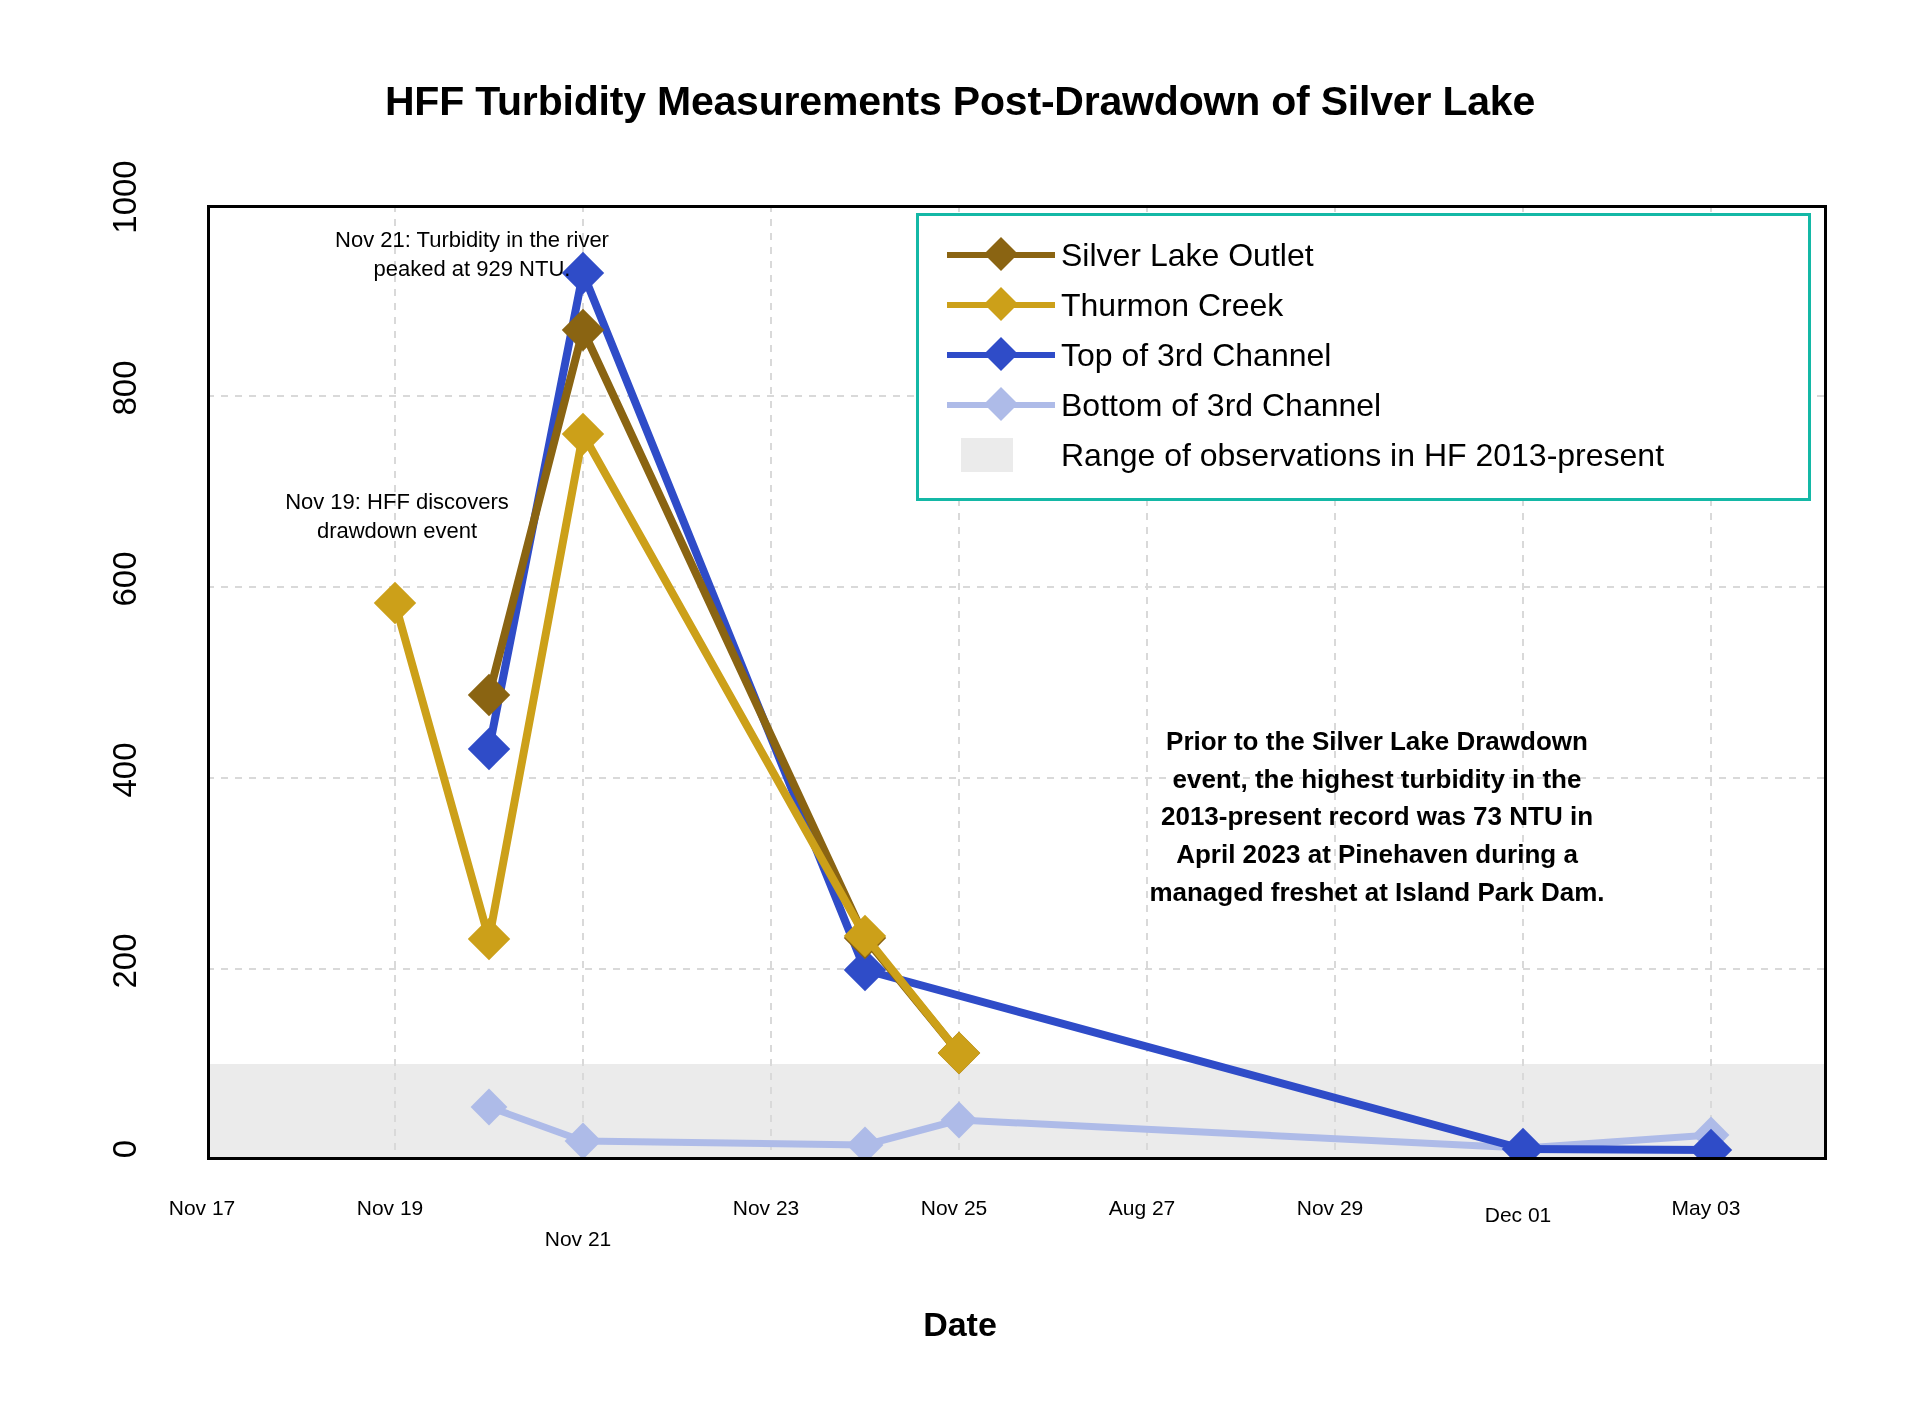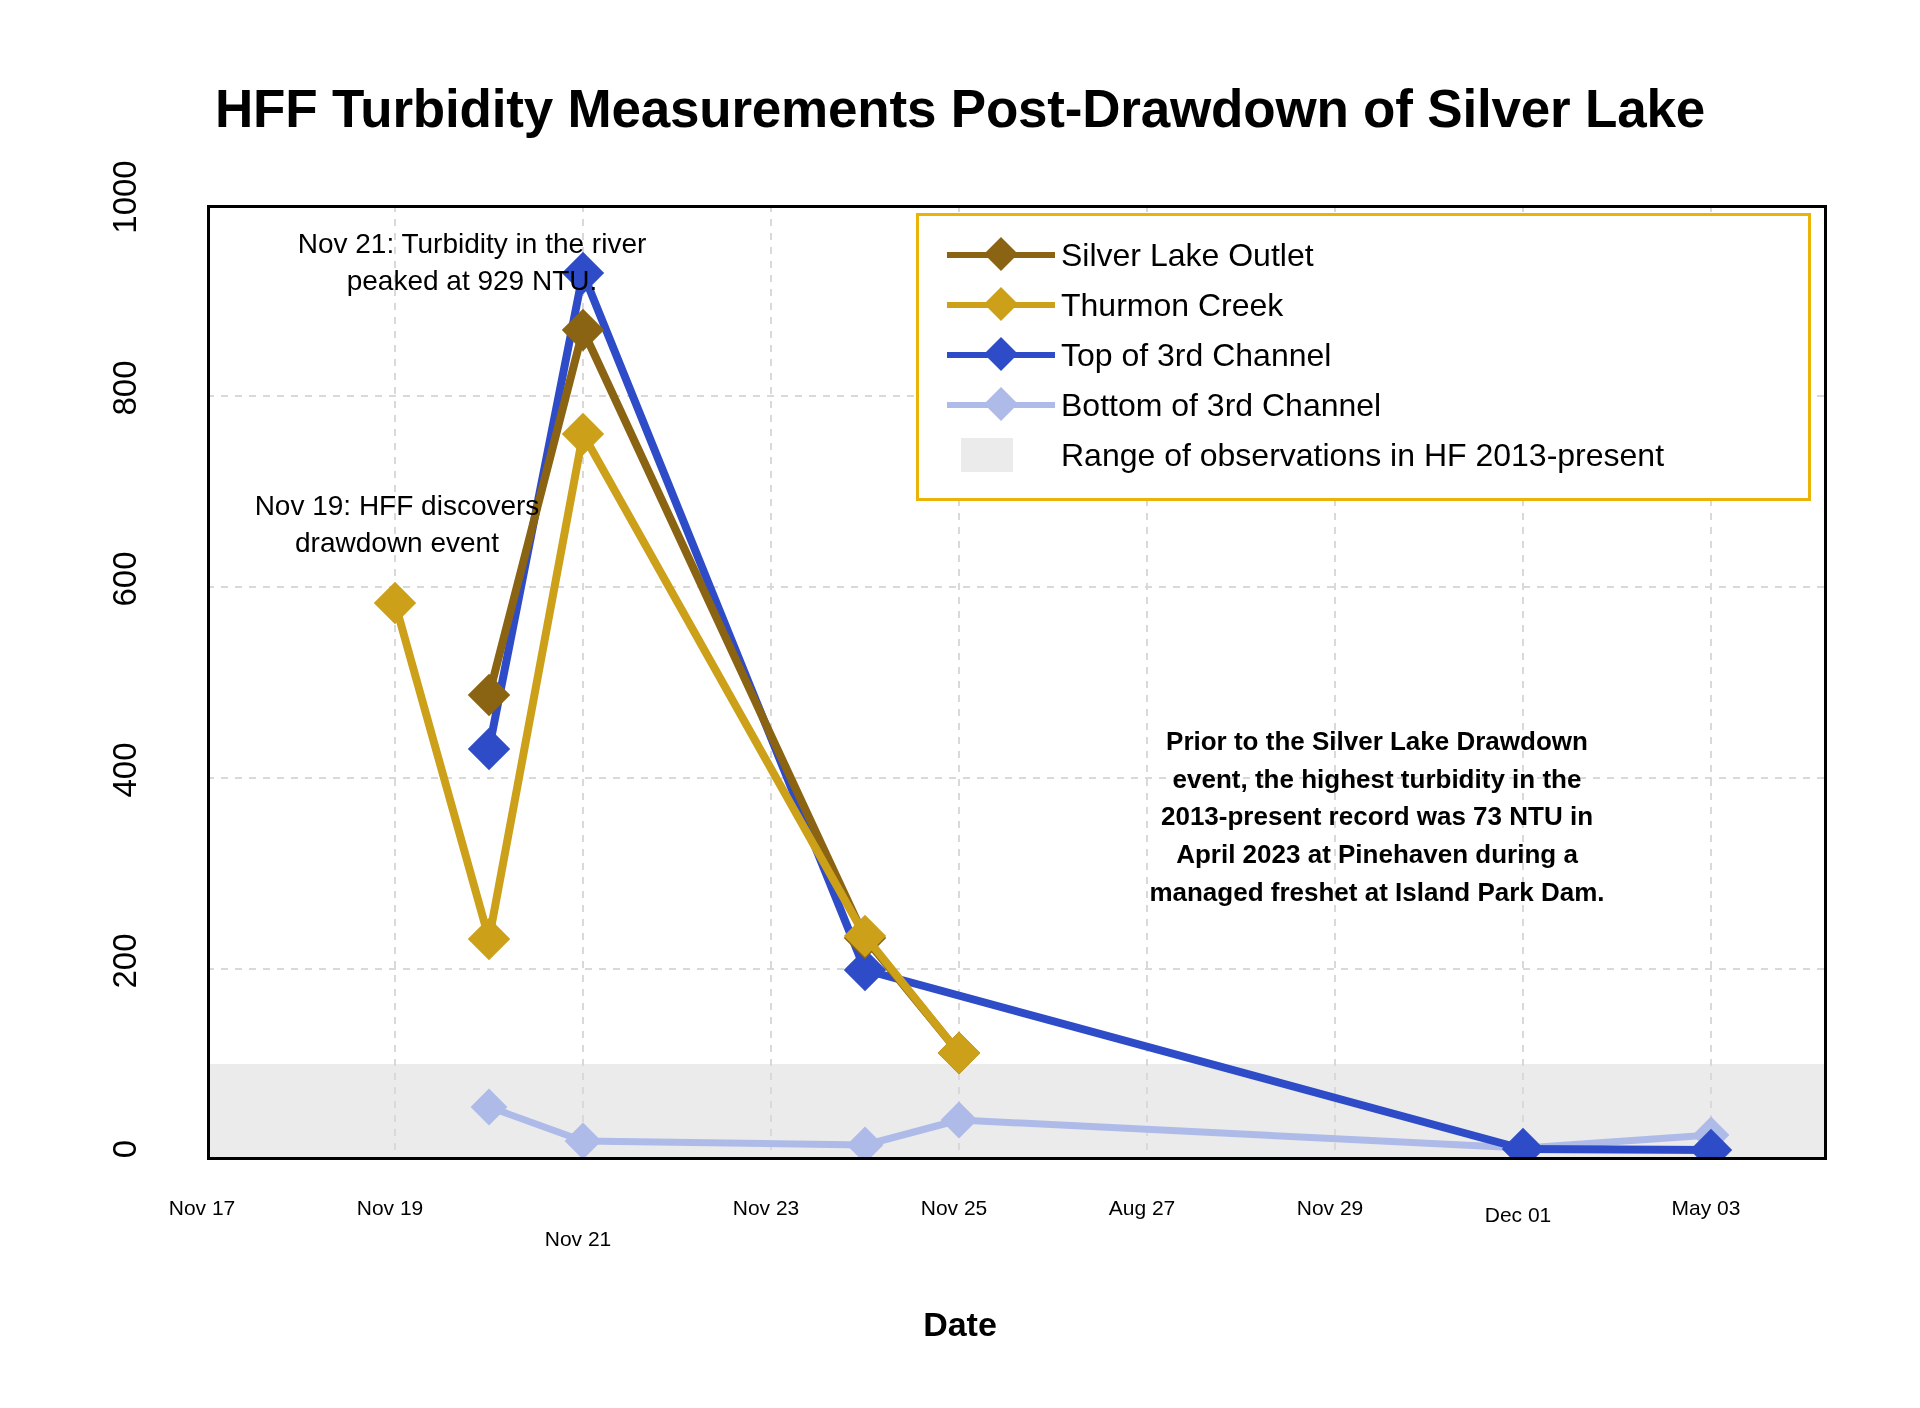--- a/index.html
+++ b/index.html
@@ -18,21 +18,21 @@
     position: relative;
     width: 1920px;
     height: 1408px;
   }
   .chart-title {
     position: absolute;
     top: 78px;
     left: 0;
     width: 1920px;
     text-align: center;
-    font-size: 53px;
+    font-size: 41px;
     font-weight: bold;
     letter-spacing: -0.2px;
   }
   
   #plot {
     position: absolute;
     left: 207px;
     top: 205px;
     width: 1620px;
     height: 955px;
@@ -62,41 +62,41 @@
     text-align: center;
   }
   .x-tick-label {
     position: absolute;
     font-size: 21px;
     white-space: nowrap;
     text-align: center;
   }
   .anno {
     position: absolute;
-    font-size: 28px;
+    font-size: 22px;
     line-height: 1.33;
     white-space: pre-line;
     text-align: center;
   }
   .anno-bold {
     position: absolute;
     font-size: 26px;
     font-weight: bold;
     line-height: 1.45;
     white-space: pre-line;
     text-align: center;
   }
   #legend {
     position: absolute;
     left: 916px;
     top: 213px;
     width: 895px;
     height: 288px;
     background: #ffffff;
-    border: 3px solid #eab308;
+    border: 3px solid #14b8a6;
     box-sizing: border-box;
     padding: 14px 0 0 0;
   }
   .legend-row {
     display: flex;
     align-items: center;
     height: 50px;
     padding-left: 22px;
   }
   .legend-key {

